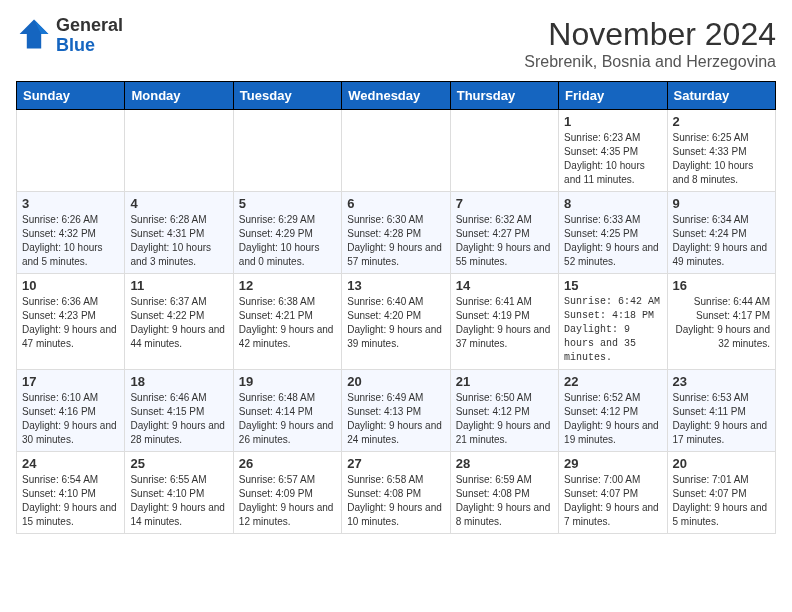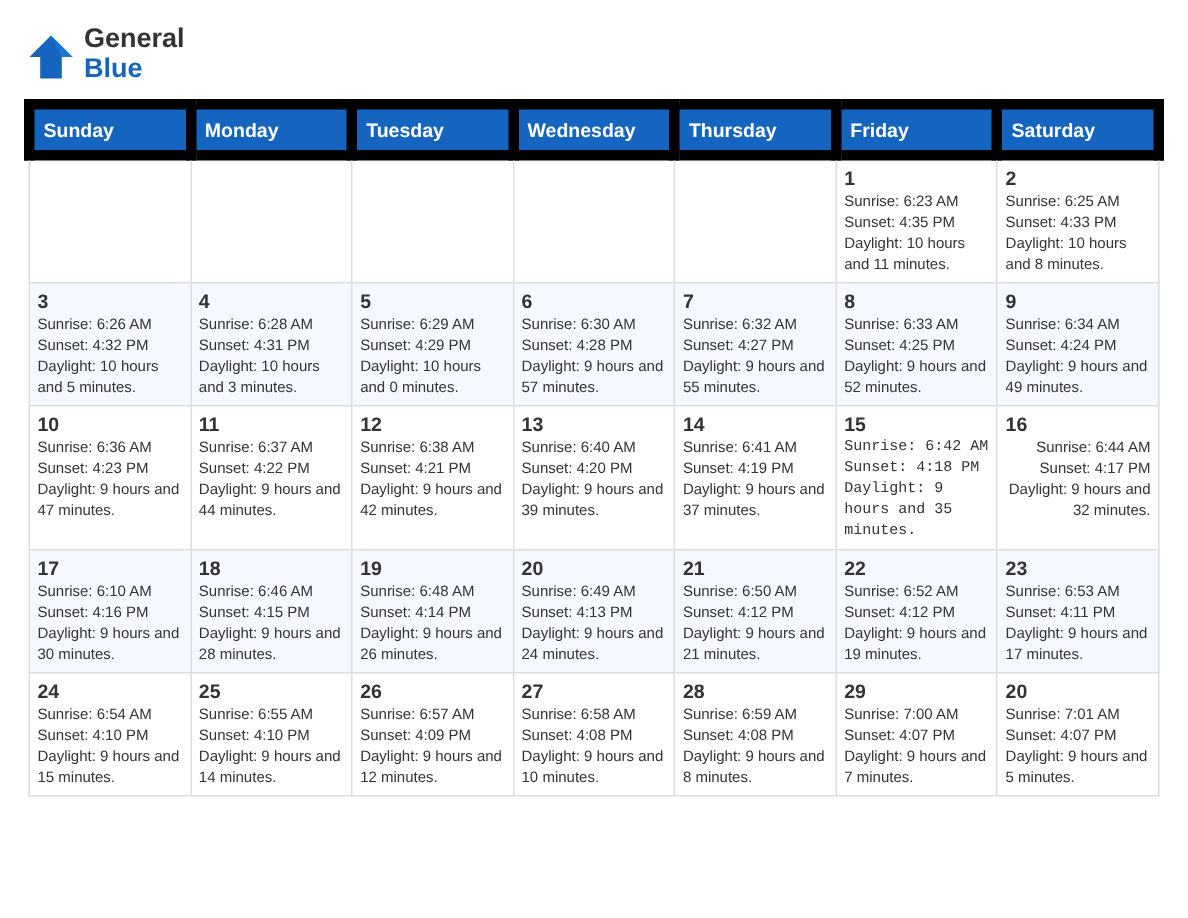--- a/index.html
+++ b/index.html
@@ -16,21 +16,21 @@
       padding: 16px 16px 16px 16px;
     }
     .header {
       display: flex;
       justify-content: space-between;
       align-items: flex-start;
       margin-bottom: 10px;
     }
     .logo {
       display: flex;
-      align-items: flex-end;
+      align-items: flex-start;
       gap: 4px;
     }
     .logo-text {
       display: flex;
       flex-direction: column;
       font-size: 18px;
       font-weight: bold;
       line-height: 1.1;
     }
     .logo-text .general { color: #333; }
@@ -56,21 +56,21 @@
       border-collapse: collapse;
       table-layout: fixed;
     }
     .calendar th {
       background: #1565c0;
       color: #fff;
       text-align: left;
       padding: 6px 6px;
       font-size: 13px;
       font-weight: bold;
-      border: 7px solid #000000;
+      border: 1px solid #000000;
     }
     .calendar td {
       vertical-align: top;
       border: 1px solid #ddd;
       padding: 4px 5px;
       font-size: 10.5px;
       color: #333;
       height: 80px;
     }
     .calendar td.empty {
@@ -101,20 +101,24 @@
   <div class="header">
     <div class="logo">
       <svg class="logo-icon" viewBox="0 0 40 40">
         <polygon points="20,4 36,20 28,20 28,36 12,36 12,20 4,20" fill="#1565c0"></polygon>
         <polygon points="20,4 36,20 28,20" fill="#1976d2"></polygon>
       </svg>
       <div class="logo-text">
         <span class="general">General</span>
         <span class="blue">Blue</span>
       </div>
+    </div>
+    <div class="title-block">
+      <div class="month-title">November 2024</div>
+      <div class="subtitle">Srebrenik, Bosnia and Herzegovina</div>
     </div>
   </div>
 
   <table class="calendar">
     <thead>
       <tr>
         <th>Sunday</th>
         <th>Monday</th>
         <th>Tuesday</th>
         <th>Wednesday</th>

